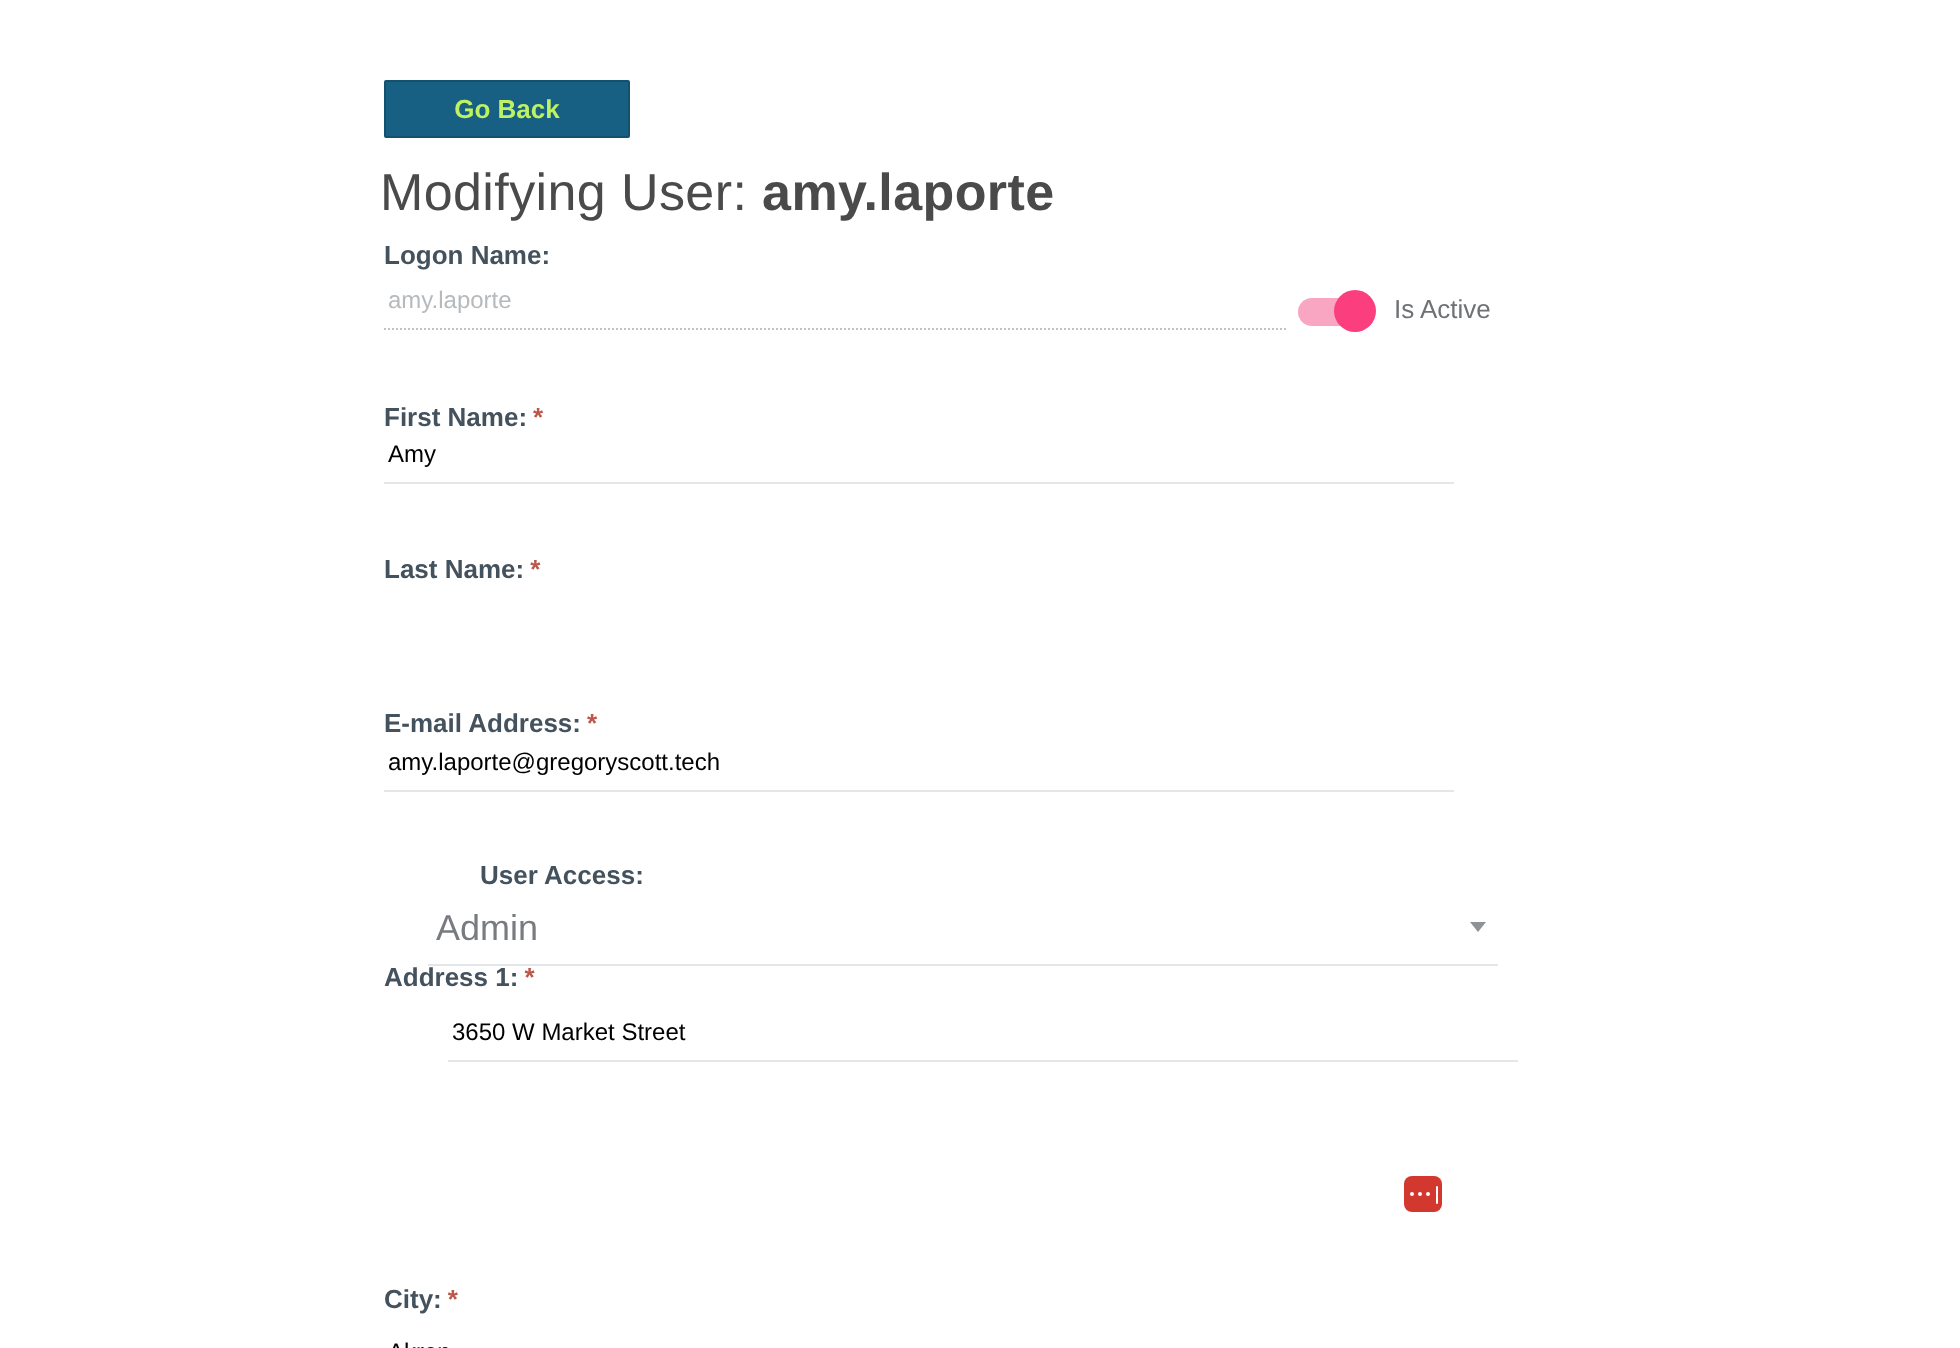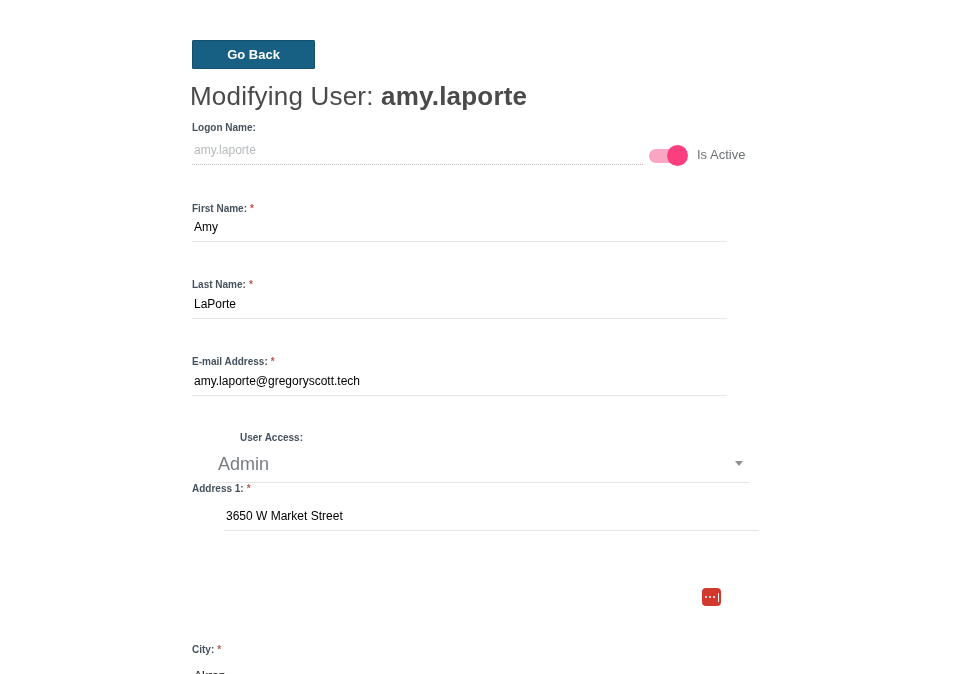--- a/index.html
+++ b/index.html
@@ -5,35 +5,35 @@
   html,body { margin:0; padding:0; background:#ffffff; }
   .stage {
     position:relative; width:980px; height:674px; overflow:hidden;
     background:#ffffff; font-family:"Liberation Sans", sans-serif;
   }
 
   
   .goback {
     position:absolute; left:192px; top:40px; width:123px; height:29px;
     background:#185f84; border:1px solid #14516f; border-radius:1px;
-    color:#ffffff; font-family:"Liberation Sans",sans-serif;
+    color:#bef264; font-family:"Liberation Sans",sans-serif;
     font-size:13px; font-weight:700; cursor:pointer;
   }
 
   
   .heading {
     position:absolute; left:190px; top:81px; margin:0;
     font-size:26px; font-weight:400; color:#4a4a4a; white-space:nowrap;
     letter-spacing:0.2px;
   }
   .heading .bold { font-weight:700; }
 
   
   .lbl {
-    position:absolute; left:192px; font-size:10px; font-weight:700;
+    position:absolute; left:192px; font-size:13px; font-weight:700;
     color:#44525e; line-height:13px; white-space:nowrap;
   }
   .req { color:#bc574c; margin-left:3px; }
   #logon-label  { top:121px; }
   #first-label  { top:202px; }
   #last-label   { top:278px; }
   #email-label  { top:355px; }
   #ua-label     { top:431px;margin-left:48px; }
   #addr1-label  { top:482px; }
   #city-label   { top:643px; }
@@ -101,21 +101,20 @@
   <div class="switch">
     <div class="track"></div>
     <div class="knob"></div>
   </div>
   <span class="switch-label">Is Active</span>
 
   <div class="lbl" id="first-label"><span>First Name:</span><span class="req">*</span></div>
   <input class="ufield" id="first-input" value="Amy" style="">
 
   <div class="lbl" id="last-label"><span>Last Name:</span><span class="req">*</span></div>
-  <input class="ufield" id="last-input" value="LaPorte" style="">
 
   <div class="lbl" id="email-label"><span>E-mail Address:</span><span class="req">*</span></div>
   <input class="ufield" id="email-input" value="amy.laporte@gregoryscott.tech" style="">
 
   <div class="lbl" id="ua-label">User Access:</div>
   <div class="select">
     <span>Admin</span>
     <span class="caret"></span>
   </div>
 

